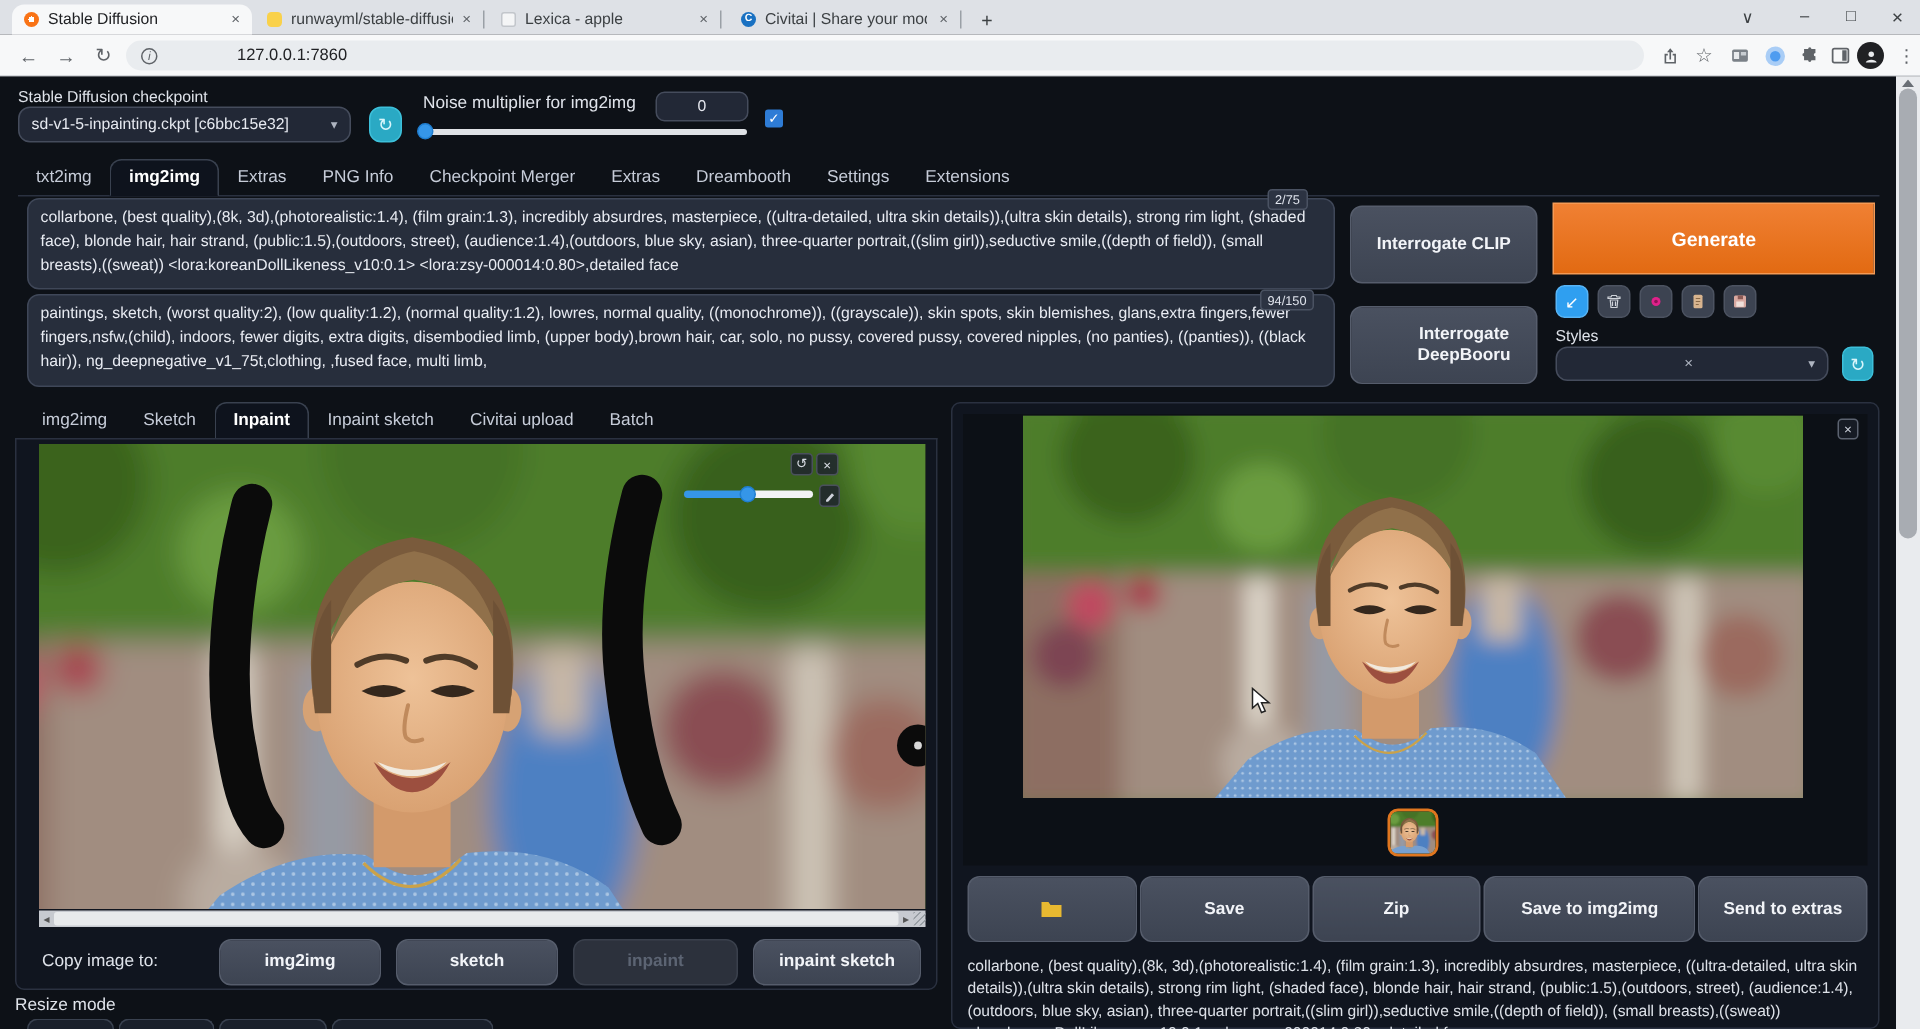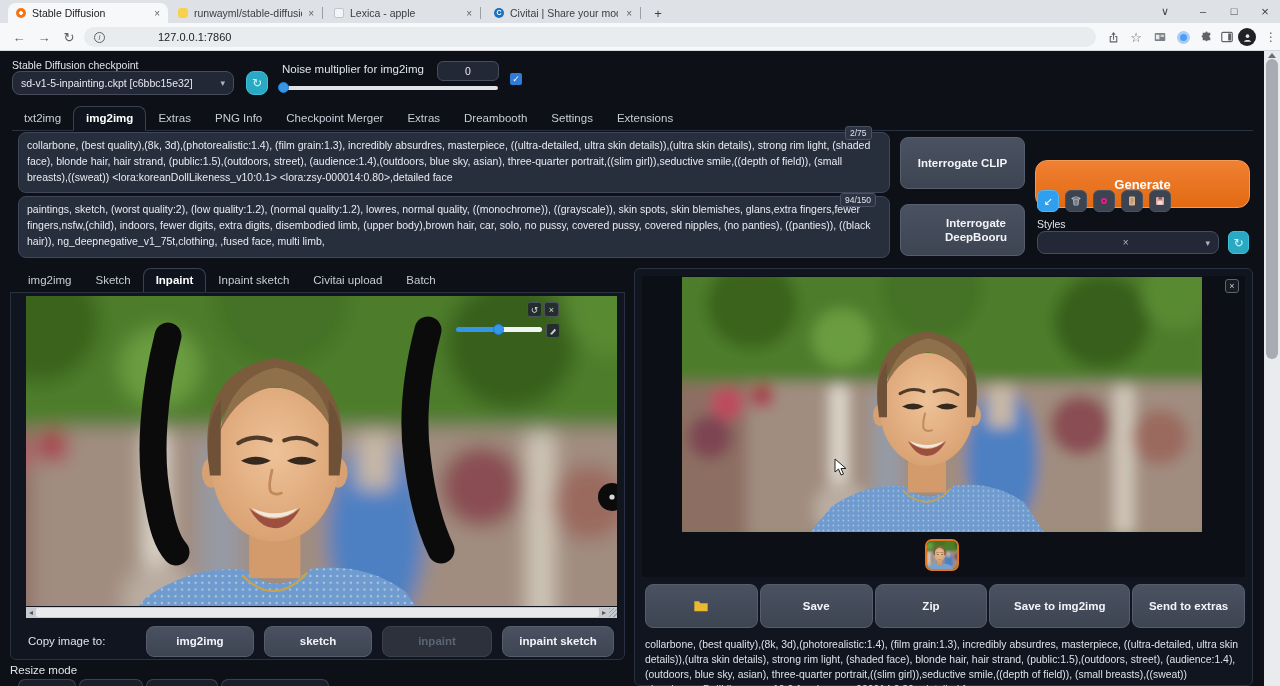--- a/index.html
+++ b/index.html
@@ -239,21 +239,21 @@
     </div>
 
     <div class="counter" style="left:845px;top:75px;">2/75</div>
     <div class="abs gtextbox" style="left:18px;top:81px;width:872px;height:61px;">collarbone, (best quality),(8k, 3d),(photorealistic:1.4), (film grain:1.3), incredibly absurdres, masterpiece, ((ultra-detailed, ultra skin details)),(ultra skin details), strong rim light, (shaded face), blonde hair, hair strand, (public:1.5),(outdoors, street), (audience:1.4),(outdoors, blue sky, asian), three-quarter portrait,((slim girl)),seductive smile,((depth of field)), (small breasts),((sweat)) &lt;lora:koreanDollLikeness_v10:0.1&gt; &lt;lora:zsy-000014:0.80&gt;,detailed face</div>
     <div class="counter" style="left:840px;top:142px;">94/150</div>
     <div class="abs gtextbox" style="left:18px;top:145px;width:872px;height:62px;">paintings, sketch, (worst quality:2), (low quality:1.2), (normal quality:1.2), lowres, normal quality, ((monochrome)), ((grayscale)), skin spots, skin blemishes, glans,extra fingers,fewer fingers,nsfw,(child), indoors, fewer digits, extra digits, disembodied limb, (upper body),brown hair, car, solo, no pussy, covered pussy, covered nipples, (no panties), ((panties)), ((black hair)), ng_deepnegative_v1_75t,clothing, ,fused face, multi limb,</div>
 
     <div class="abs sec-btn" style="left:900px;top:86px;width:125px;height:52px;">Interrogate CLIP</div>
     <div class="abs sec-btn" style="left:900px;top:153px;width:125px;height:52px;padding-left:27px;">Interrogate DeepBooru</div>
 
-    <div class="abs" style="left:1035px;top:84px;width:215px;height:48px;border-radius:12px;background:linear-gradient(180deg,#f08033,#e26a12);border:1px solid #f49a55;color:#fff;font-weight:bold;font-size:13px;display:flex;align-items:center;justify-content:center;margin-top:25px;">Generate</div>
+    <div class="abs" style="left:1035px;top:84px;width:215px;height:48px;border-radius:0;background:linear-gradient(180deg,#f08033,#e26a12);border:1px solid #f49a55;color:#fff;font-weight:bold;font-size:13px;display:flex;align-items:center;justify-content:center;">Generate</div>
 
     <div class="mini-btn" style="left:1037px;top:139px;background:#2f9ff0;border-color:#58b4f5;color:#fff;font-size:11px;">↙</div>
     <div class="mini-btn" style="left:1065px;top:139px;">
       <svg width="12" height="12" viewBox="0 0 24 24">
           <path d="M9 4h6l1 2h4v2H4V6h4l1-2zm-2 6h10l-1 10H8L7 10zm3 2v6m4-6v6" stroke="#cfd3da" stroke-width="1.6" fill="none"></path>
         </svg>
     </div>
     <div class="mini-btn" style="left:1093px;top:139px;">
       <svg width="12" height="12" viewBox="0 0 24 24">
           <circle cx="12" cy="12" r="6" fill="#e0218a"></circle>

